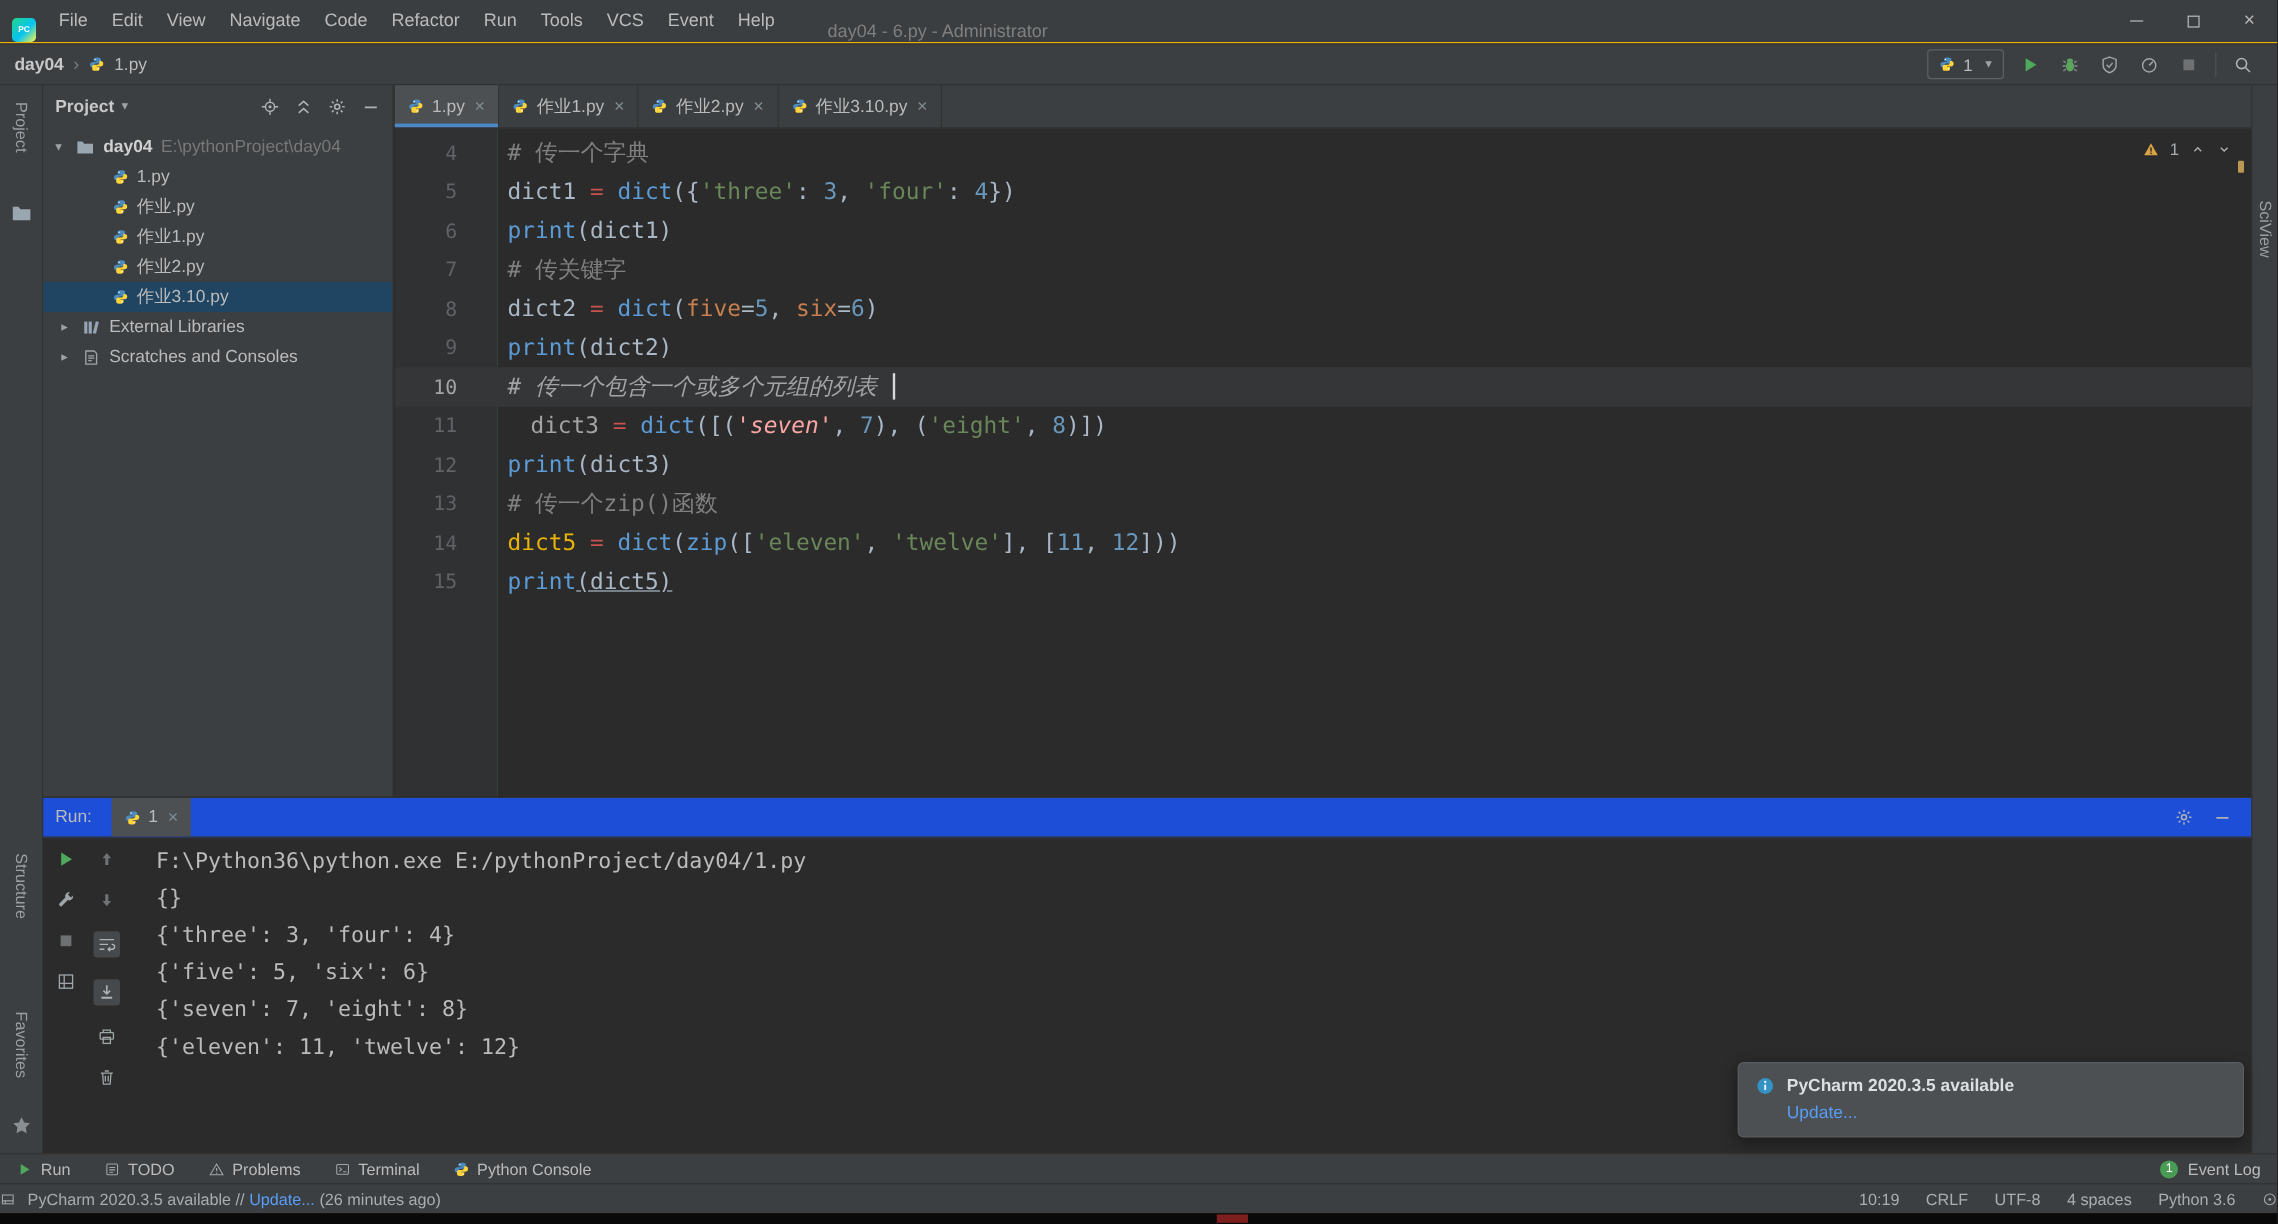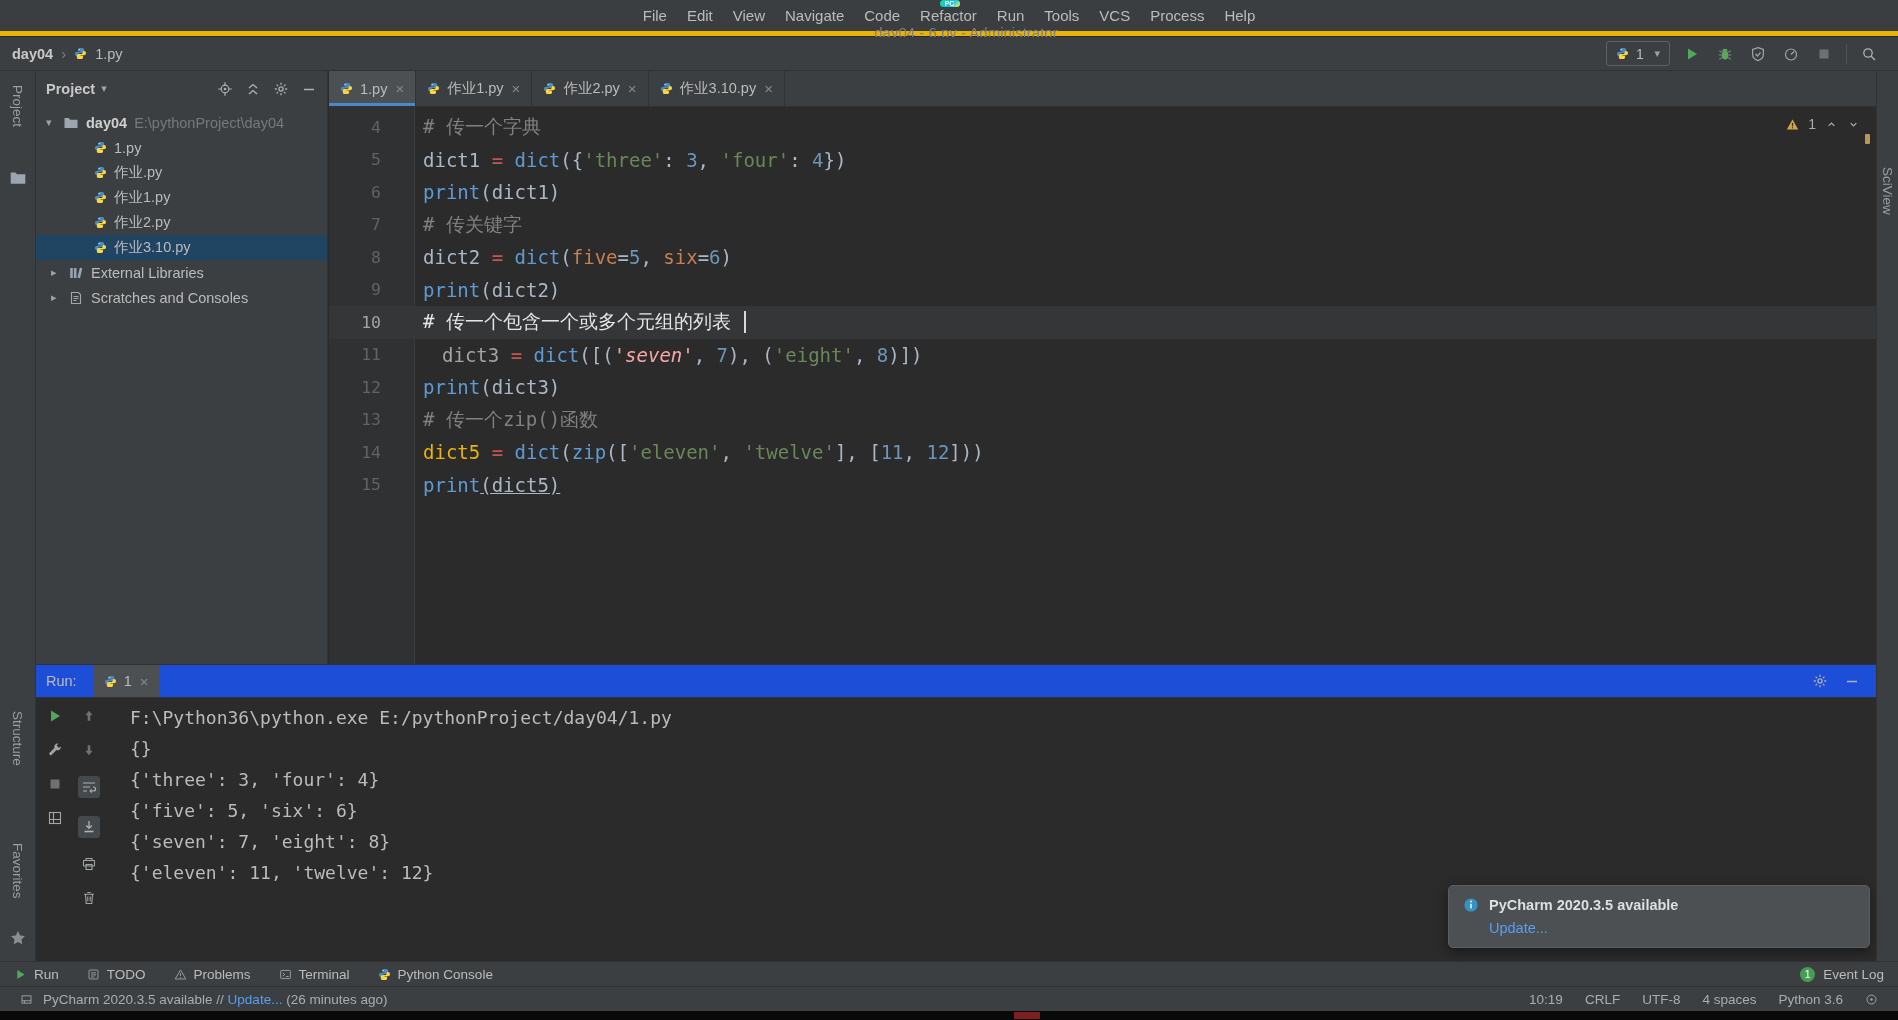--- a/index.html
+++ b/index.html
@@ -10,21 +10,21 @@
     font-family:"Liberation Sans", sans-serif; font-size:14px;
     cursor:default; user-select:none;
   }
   .ic { display:inline-flex; width:16px; height:16px; flex:none; }
   .ic svg { width:100%; height:100%; }
   .ic13 { width:13px; height:13px; }
   .ic18 { width:18px; height:18px; }
 
   
   .titlebar { position:absolute; top:0; left:0; right:0; height:36px; background:#3B3E40;
-              border-bottom:5px solid #eab308; display:flex; align-items:center;flex-direction:column; }
+              border-bottom:1px solid #eab308; display:flex; align-items:flex-end; }
   .app-logo { width:20px; height:20px; border-radius:4px; margin:0 9px 0 10px;
               background:linear-gradient(135deg,#21D789 0%,#07C3F2 55%,#FCF84A 100%);
               display:flex; align-items:center; justify-content:center;
               font-size:7px; font-weight:bold; color:#fff; letter-spacing:0; }
   .menubar { display:flex; height:100%; align-items:center; }
   .menu-item { padding:0 10px; font-size:15px; color:#BBBBBB; height:100%;
                display:flex; align-items:center; }
   .win-title { margin-left:34px; font-size:15px; color:#7F7F7F; white-space:nowrap; }
   .win-controls { margin-left:auto; display:flex; height:100%; }
   .win-btn { width:47px; height:100%; display:flex; align-items:center; justify-content:center;
@@ -129,21 +129,21 @@
   .bottombar { position:absolute; top:961px; left:0; right:0; height:25px; background:#3C3F41;
                border-top:1px solid #323232; display:flex; align-items:center; font-size:13.5px;
                padding:0 14px; gap:28px; }
   .bb-item { display:flex; align-items:center; gap:7px; color:#BBBBBB; }
   .bb-right { margin-left:auto; display:flex; align-items:center; gap:8px; }
   .badge { width:15px; height:15px; border-radius:50%; background:#499C54; color:#fff;
            font-size:10.5px; display:flex; align-items:center; justify-content:center; }
 
   .statusbar { position:absolute; top:986px; left:0; right:0; height:25px; background:#3C3F41;
                border-top:1px solid #323232; display:flex; align-items:center; font-size:13.5px;
-               color:#A8ADB0; padding:0 20px; gap:10px; }
+               color:#A8ADB0; padding:0 0; gap:10px; }
   .sb-msg { white-space:nowrap; }
   .sb-link { color:#589DF6; }
   .sb-right { margin-left:auto; display:flex; gap:22px; align-items:center; }
 
   .taskbar { position:absolute; top:1011px; left:0; right:0; height:9px; background:#090909; }
   .task-icon { position:absolute; left:1014px; top:1px; width:26px; height:7px; background:#7E1F1F; }
 </style>
 </head>
 <body>
 
@@ -154,21 +154,21 @@
     <div class="menubar" id="menubar">
         <div class="menu-item">File</div>
         <div class="menu-item">Edit</div>
         <div class="menu-item">View</div>
         <div class="menu-item">Navigate</div>
         <div class="menu-item">Code</div>
         <div class="menu-item">Refactor</div>
         <div class="menu-item">Run</div>
         <div class="menu-item">Tools</div>
         <div class="menu-item">VCS</div>
-        <div class="menu-item">Process</div>
+        <div class="menu-item">Event</div>
         <div class="menu-item">Help</div>
       </div>
     <div class="win-title">day04 - 6.py - Administrator</div>
     <div class="win-controls">
       <div class="win-btn">
           <span class="glyph-min"></span>
         </div>
       <div class="win-btn">
           <span class="glyph-max"></span>
         </div>
@@ -516,21 +516,21 @@
           <div class="code-line">
             <span class="line-num">9</span>
             <span class="code-text">
               <span class="tok" style="color: rgb(92, 155, 214);">print</span>
               <span class="tok" style="color: rgb(169, 183, 198);">(dict2)</span>
             </span>
           </div>
           <div class="code-line current">
             <span class="line-num">10</span>
             <span class="code-text">
-              <span class="tok" style="color: #e5e5e5;"># 传一个包含一个或多个元组的列表 </span>
+              <span class="tok" style="color: #a3a3a3; font-style: italic;"># 传一个包含一个或多个元组的列表 </span>
               <span class="caret"></span>
             </span>
           </div>
           <div class="code-line">
             <span class="line-num">11</span>
             <span class="code-text">
               <span class="tok" style="color: #a3a3a3; margin-left: 19px;">dict3 </span>
               <span class="tok" style="color: rgb(199, 84, 80);">= </span>
               <span class="tok" style="color: rgb(92, 155, 214);">dict</span>
               <span class="tok" style="color: rgb(169, 183, 198);">([(</span>

